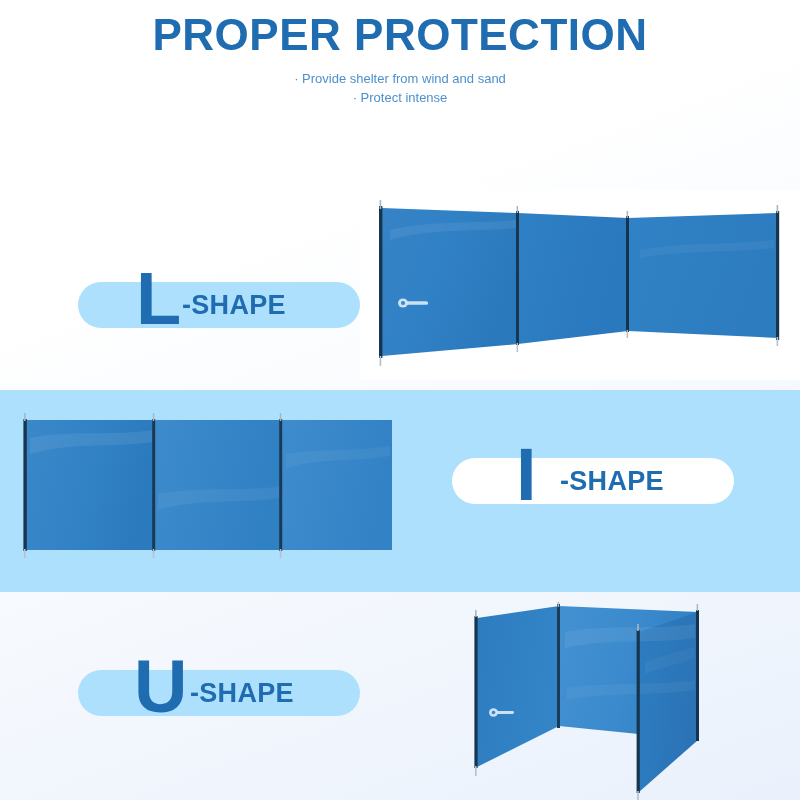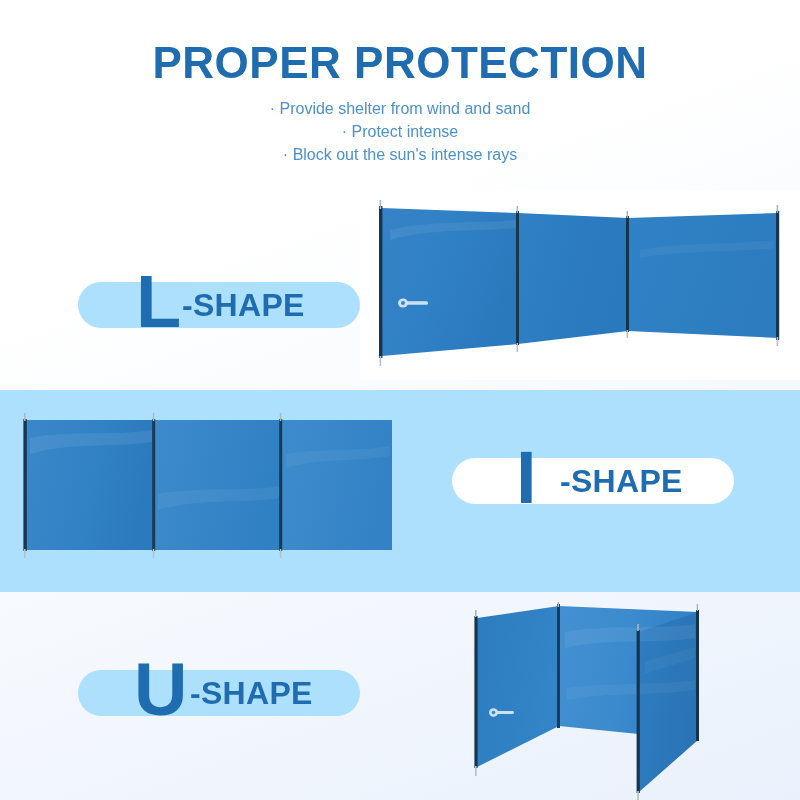--- a/index.html
+++ b/index.html
@@ -26,33 +26,33 @@
   .header {
     position: absolute;
     left: 0;
     top: 0;
     width: 800px;
     height: 190px;
     text-align: center;
   }
   .title {
     margin: 0;
-    padding-top: 40px;
+    padding-top: 12px;
     font-size: 44px;
     font-weight: bold;
     letter-spacing: 0.5px;
     color: #1f6cb0;
     line-height: 1.05;
   }
   .bullets {
     margin: 0;
     padding-top: 12px;
   }
   .bullet-line {
-    font-size: 16px;
+    font-size: 13px;
     color: #4d90cd;
     line-height: 1.42;
     font-weight: normal;
   }
 
   
   .band-blue {
     position: absolute;
     left: 0;
     top: 390px;
@@ -111,21 +111,21 @@
     left: -6px;
     font-size: 74px;
     font-weight: bold;
     color: #1f6cb0;
     line-height: 1;
   }
   .badge-l .shape-letter { left: -2px; }
   .badge-i .shape-letter { left: 4px; }
   .badge-u .shape-letter { left: -4px; }
   .shape-suffix {
-    font-size: 32px;
+    font-size: 27px;
     font-weight: bold;
     color: #1f6cb0;
     letter-spacing: 0.3px;
     margin-left: 44px;
   }
   .badge-i .shape-suffix { margin-left: 48px; }
   .badge-u .shape-suffix { margin-left: 52px; }
 
   
   .photo {
@@ -147,21 +147,20 @@
 </head>
 <body>
 
 <div class="page">
 
   <div class="header">
     <h1 class="title">PROPER PROTECTION</h1>
     <div class="bullets">
       <div class="bullet-line">· Provide shelter from wind and sand</div>
       <div class="bullet-line">· Protect intense</div>
-      <div class="bullet-line">· Block out the sun's intense rays</div>
     </div>
   </div>
 
   <div class="band-blue"></div>
 
   <div class="row row-l">
 
     <div class="badge badge-l">
       <div class="badge-text">
         <span class="shape-letter">L</span>

